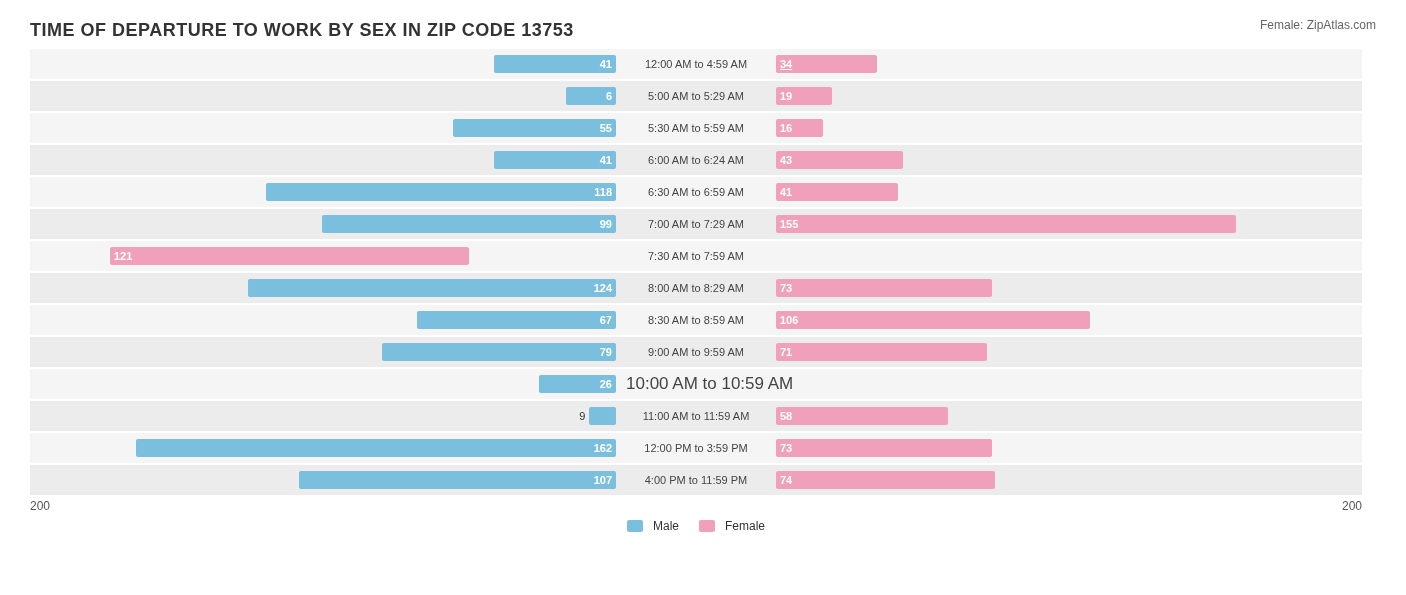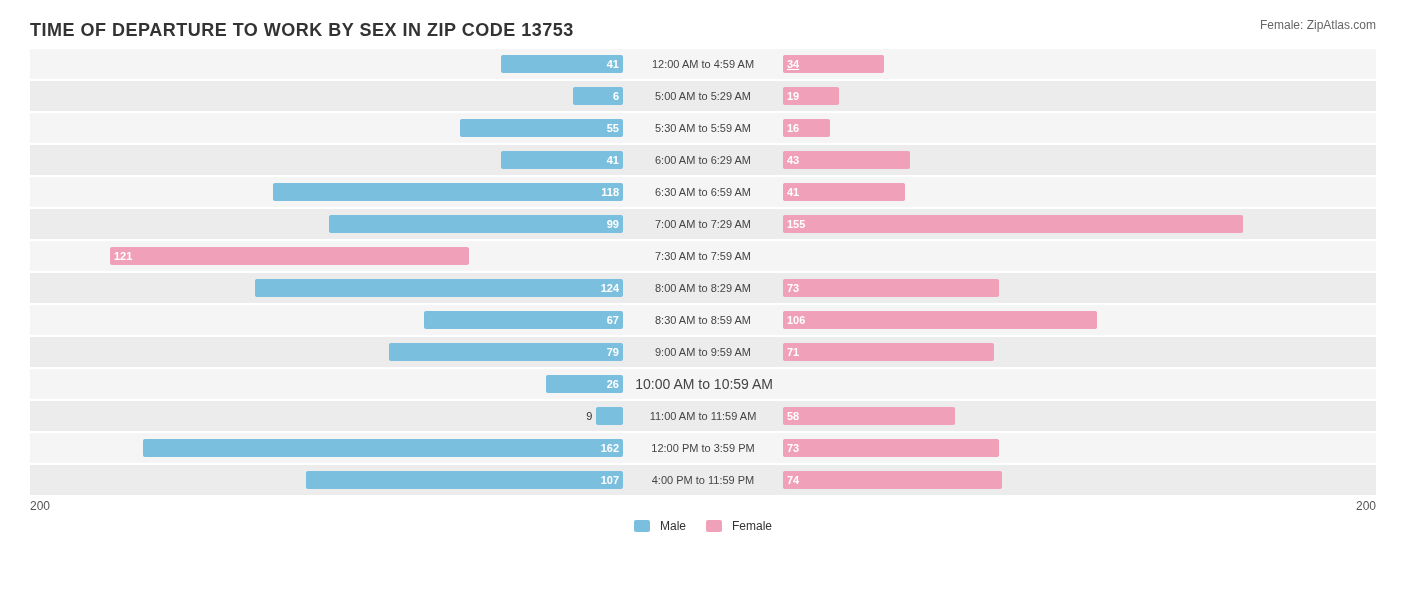--- a/index.html
+++ b/index.html
@@ -6,21 +6,21 @@
     body {
       background: #fff;
       font-family: Arial, sans-serif;
       width: 1406px;
       height: 595px;
       overflow: hidden;
     }
     .chart-container {
       width: 1406px;
       height: 595px;
-      padding: 20px 30px 40px 30px;
+      padding: 20px 44px 40px 30px;
       position: relative;
     }
     .chart-title {
       font-size: 18px;
       font-weight: bold;
       color: #333;
       margin-bottom: 4px;
       text-transform: uppercase;
       letter-spacing: 0.5px;
     }
@@ -200,21 +200,21 @@
   </div>
       <div class="bar-row">
     <div class="left-section">
       <div class="male-bar" style="width:121.565px; right:80px;">
       </div>
       <div class="male-value" style="right:84px; color:#fff; font-weight:bold;">
         41
       </div>
     </div>
     <div class="center-label" style="position:absolute; left:50%; transform:translateX(-50%); font-size:11px; color:#444; white-space:nowrap; z-index:10; width:160px; text-align:center;">
-      6:00 AM to 6:29 AM
+      6:00 AM to 6:24 AM
     </div>
     <div class="right-section">
       <div class="female-bar" style="width:127.495px; left:80px;">
       </div>
       <div class="female-value" style="left:84px; color:#fff; font-weight:bold;">
         43
       </div>
     </div>
   </div>
       <div class="bar-row">
@@ -325,21 +325,21 @@
     </div>
   </div>
       <div class="bar-row">
     <div class="left-section">
       <div class="male-bar" style="width:77.09px; right:80px;">
       </div>
       <div class="male-value" style="right:84px; color:#fff; font-weight:bold;">
         26
       </div>
     </div>
-    <div class="center-label" style="position:absolute; left:50%; transform:translateX(-50%); font-size:14px; color:#444; white-space:nowrap; z-index:10; width:140px; text-align:right;">
+    <div class="center-label" style="position:absolute; left:50%; transform:translateX(-50%); font-size:17px; color:#444; white-space:nowrap; z-index:10; width:140px; text-align:left;">
       10:00 AM to 10:59 AM
     </div>
   </div>
       <div class="bar-row">
     <div class="left-section">
       <div class="male-bar" style="width:26.685px; right:80px;">
       </div>
       <div class="male-value" style="right:110.685px; color:#333;">
         9
       </div>

